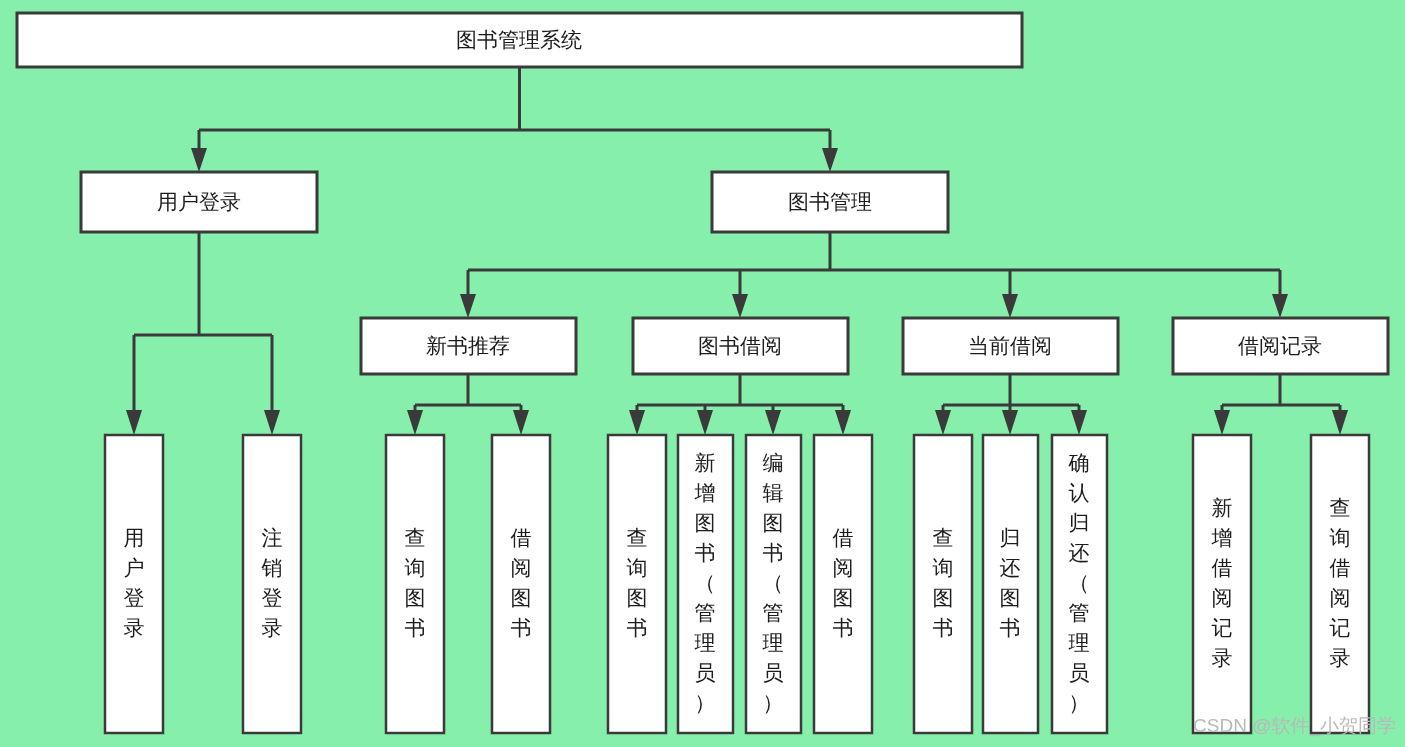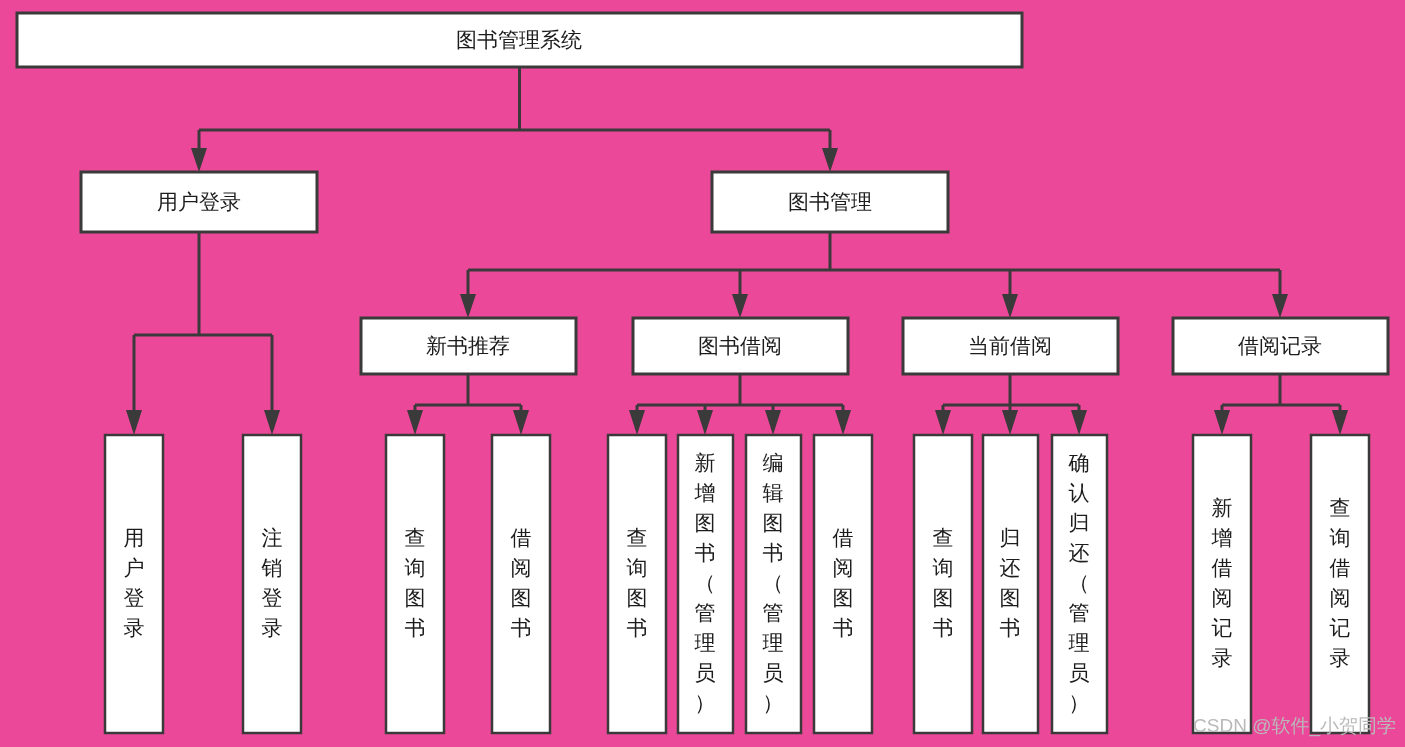--- a/index.html
+++ b/index.html
@@ -11,21 +11,21 @@
   body {
     width: 1405px;
     height: 747px;
     font-family: "Liberation Sans", "DejaVu Sans", sans-serif;
     overflow: hidden;
   }
   #diagram-root {
     position: relative;
     width: 1405px;
     height: 747px;
-    background: #ec4899;
+    background: #86efac;
   }
   svg#diagram-canvas {
     display: block;
     width: 1405px;
     height: 747px;
   }
   .node-box {
     fill: #ffffff;
     stroke: #3a3a3a;
     stroke-width: 3;

